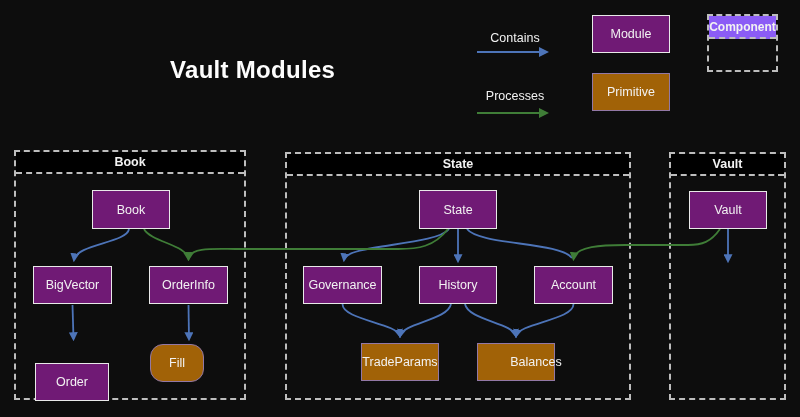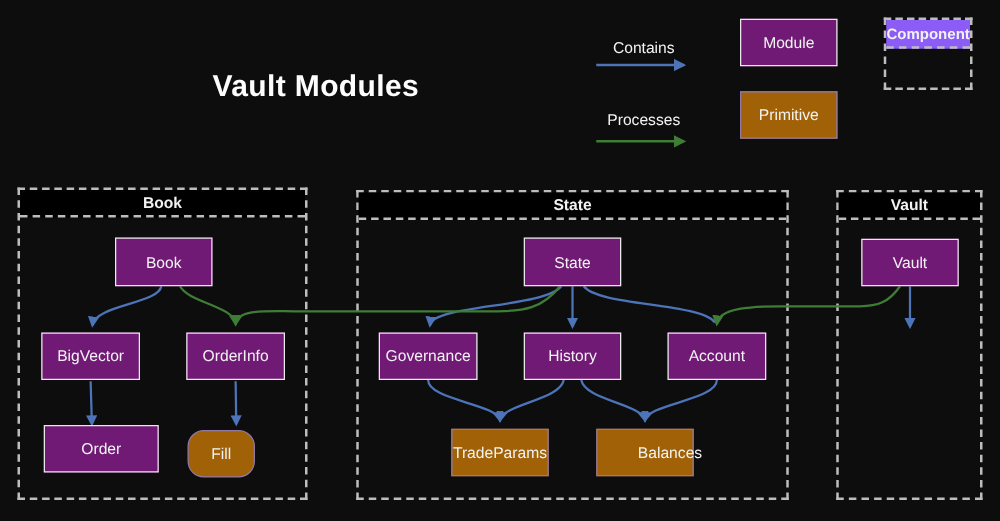--- a/index.html
+++ b/index.html
@@ -105,21 +105,21 @@
     <g fill="none" stroke="#3f7d37" stroke-width="1.8">
       <path d="M144,229 C151,242 187,245 188.5,259" marker-end="url(#ag)"></path>
       <path d="M448,229 C434,247 418,249 398,249 L235,249 C215,249 190,247 188.5,259" marker-end="url(#ag)"></path>
       <path d="M720,229 C711,242 702,245 688,245 L625,245 C603,245 575,246 573.5,259" marker-end="url(#ag)"></path>
     </g>
   </svg>
 
   <div class="node module" style="left:92px; top:190px; width:78px; height:39px;">Book</div>
   <div class="node module" style="left:33px; top:266px; width:79px; height:38px;">BigVector</div>
   <div class="node module" style="left:149px; top:266px; width:79px; height:38px;">OrderInfo</div>
-  <div class="node module" style="left:35px; top:340px; width:92px; height:38px;">Order</div>
+  <div class="node module" style="left:35px; top:363px; width:74px; height:38px;">Order</div>
   <div class="node primitive" style="left:150px; top:344px; width:54px; height:38px;border-radius:13px;">Fill</div>
 
   <div class="node module" style="left:419px; top:190px; width:78px; height:39px;">State</div>
   <div class="node module" style="left:303px; top:266px; width:79px; height:38px;">Governance</div>
   <div class="node module" style="left:534px; top:266px; width:79px; height:38px;">Account</div>
   <div class="node module" style="left:419px; top:266px; width:78px; height:38px;">History</div>
   <div class="node primitive" style="left:361px; top:343px; width:78px; height:38px;">TradeParams</div>
   <div class="node primitive" style="left:477px; top:343px; width:78px; height:38px;padding-left:40px;">Balances</div>
 
   <div class="node module" style="left:689px; top:191px; width:78px; height:38px;">Vault</div>

